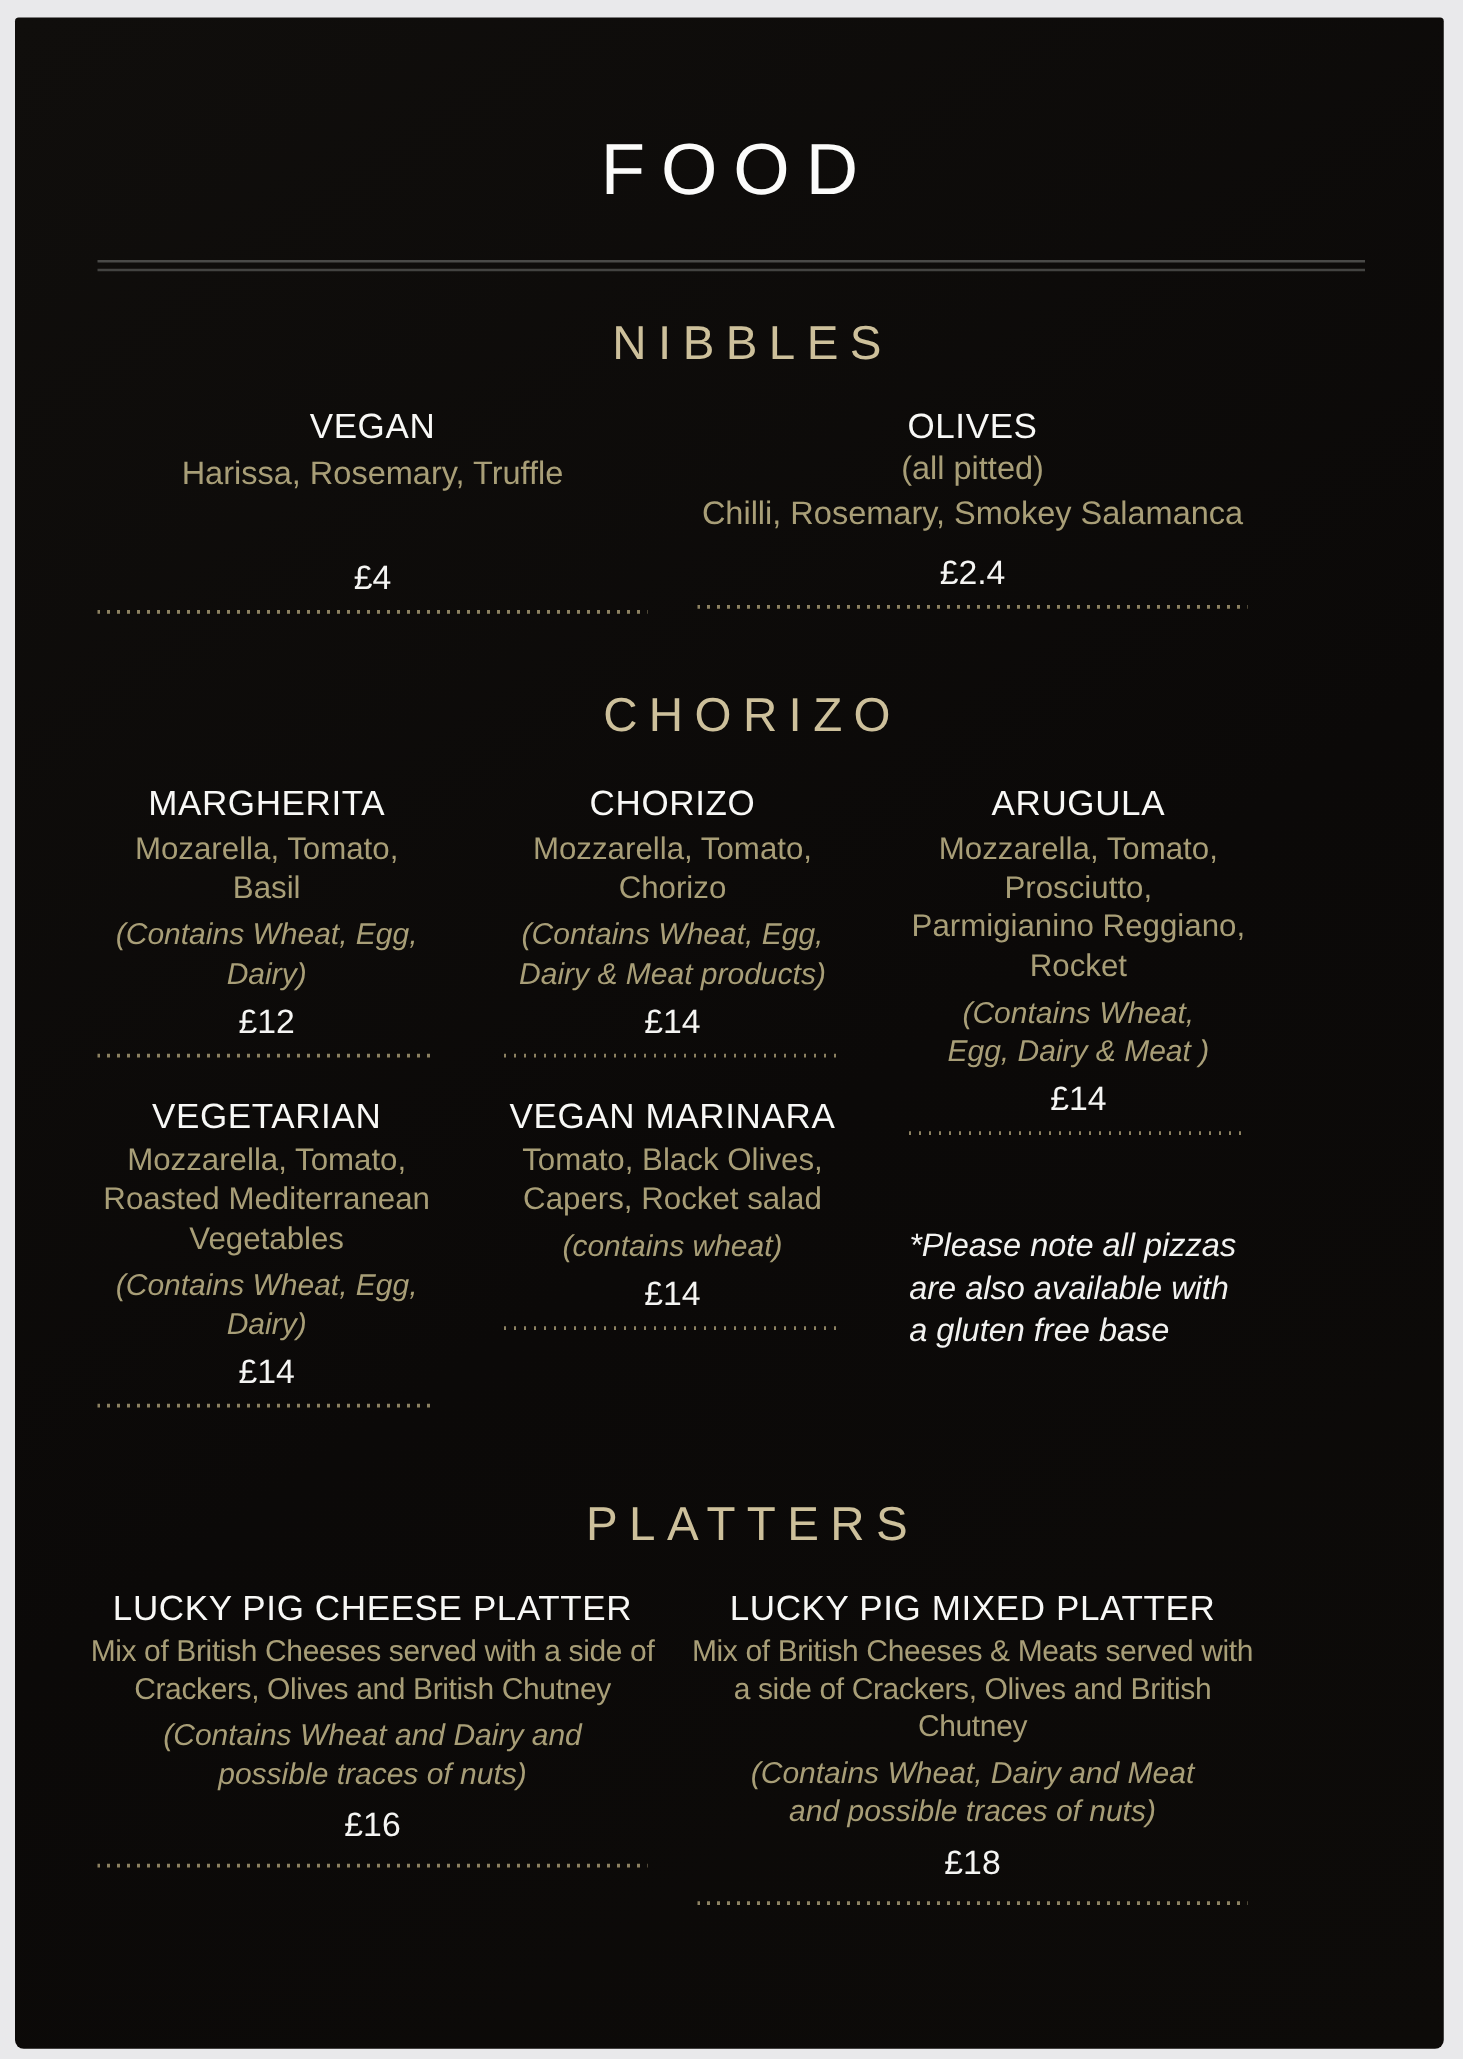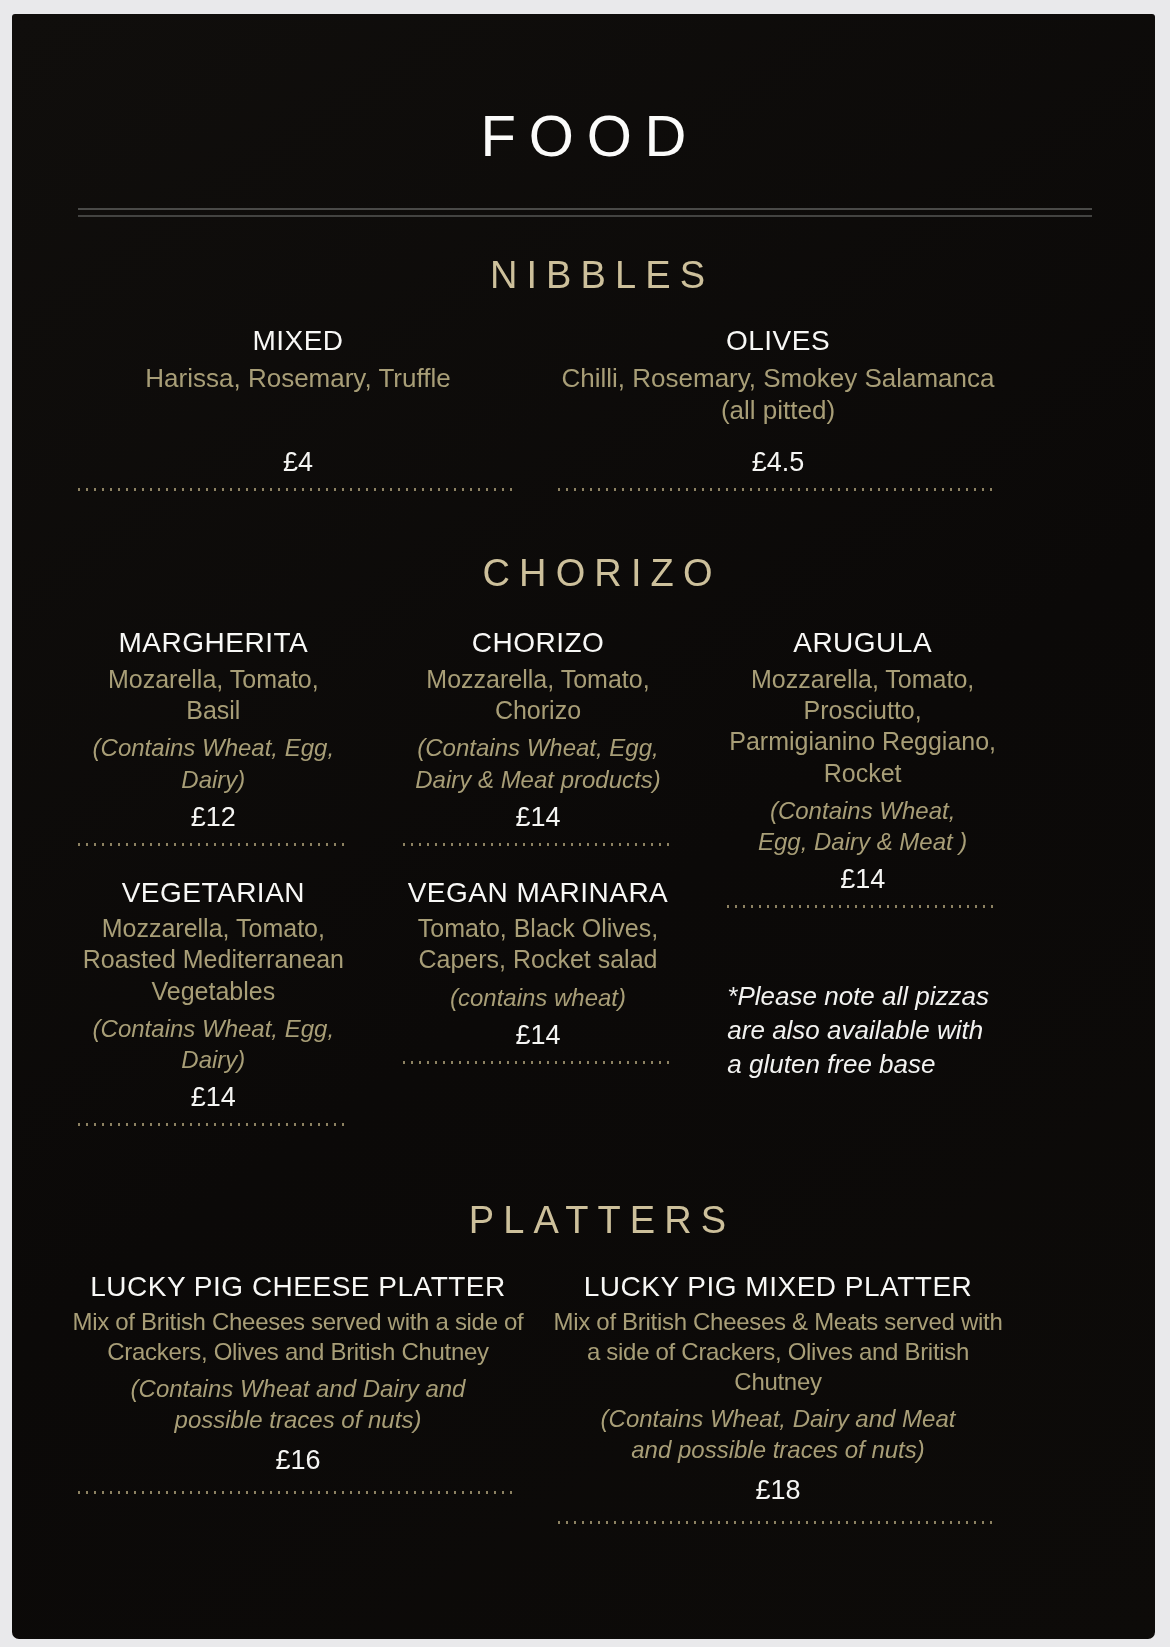--- a/index.html
+++ b/index.html
@@ -146,36 +146,36 @@
 
     <h1 class="menu-title">FOOD</h1>
     <div class="double-rule"></div>
 
     <section class="section-nibbles">
       <h2 class="section-heading">NIBBLES</h2>
       <div class="content">
         <div class="grid-2">
           <div class="col">
             <article class="item nibble">
-              <h3 class="item-name">MIXED</h3>
+              <h3 class="item-name">VEGAN</h3>
               <div class="desc-wrap">
                 <p class="desc">Harissa, Rosemary, Truffle</p>
               </div>
               <p class="price">£4</p>
             </article>
             <div class="dotted"></div>
           </div>
           <div class="col">
             <article class="item nibble">
               <h3 class="item-name">OLIVES</h3>
               <div class="desc-wrap">
+                <p class="desc" style="margin-top:0;">(all pitted)</p>
                 <p class="desc">Chilli, Rosemary, Smokey Salamanca</p>
-                <p class="desc" style="margin-top:0;">(all pitted)</p>
               </div>
-              <p class="price">£4.5</p>
+              <p class="price">£2.4</p>
             </article>
             <div class="dotted"></div>
           </div>
         </div>
       </div>
     </section>
 
     <section class="section-pizzas">
       <h2 class="section-heading">CHORIZO</h2>
       <div class="content">

